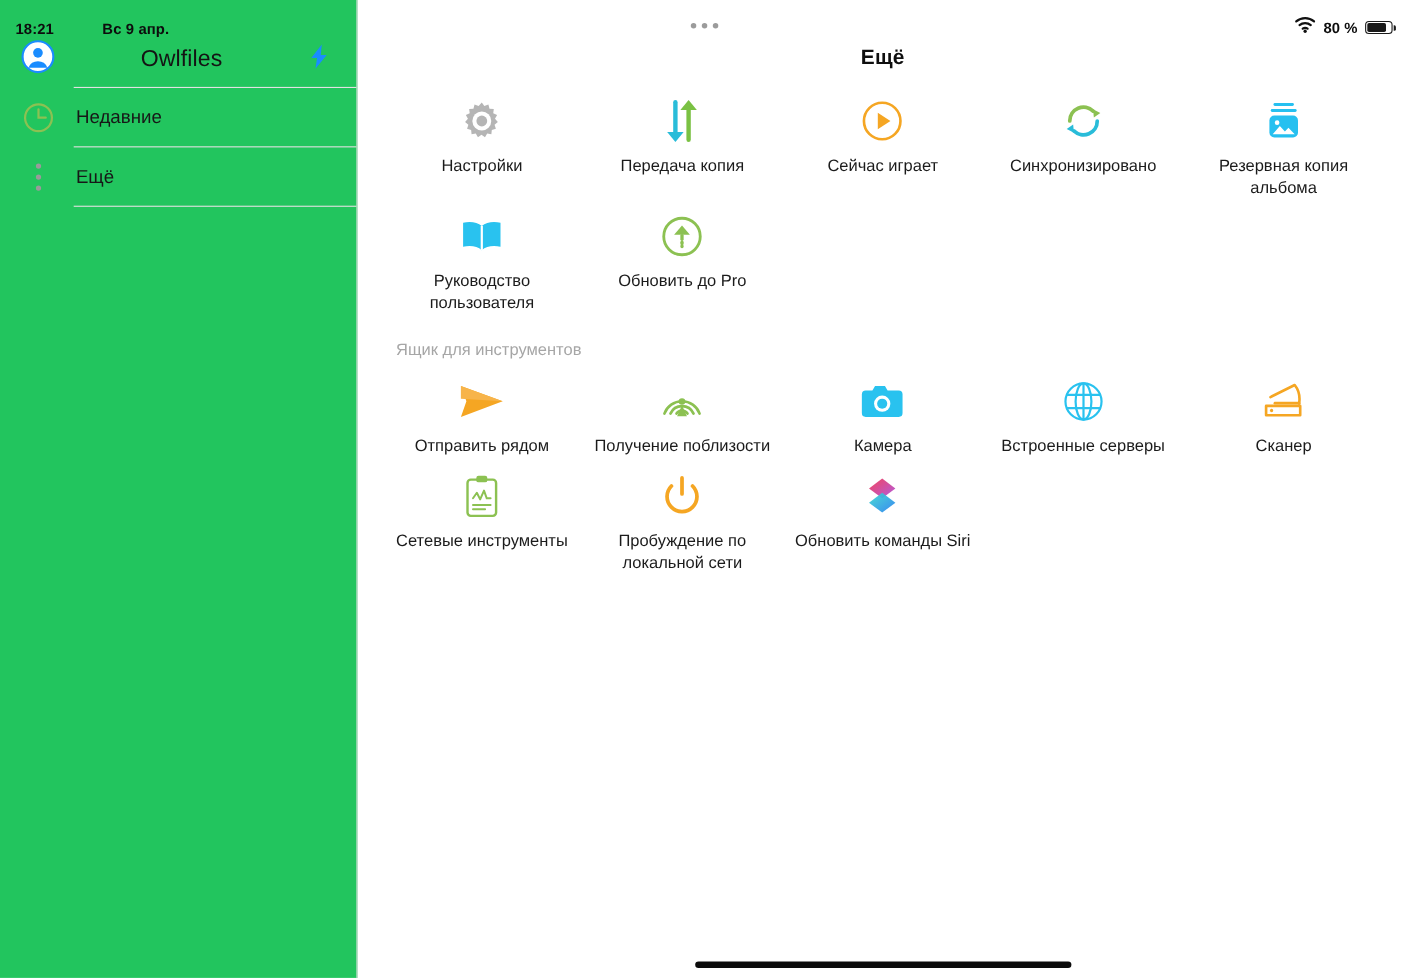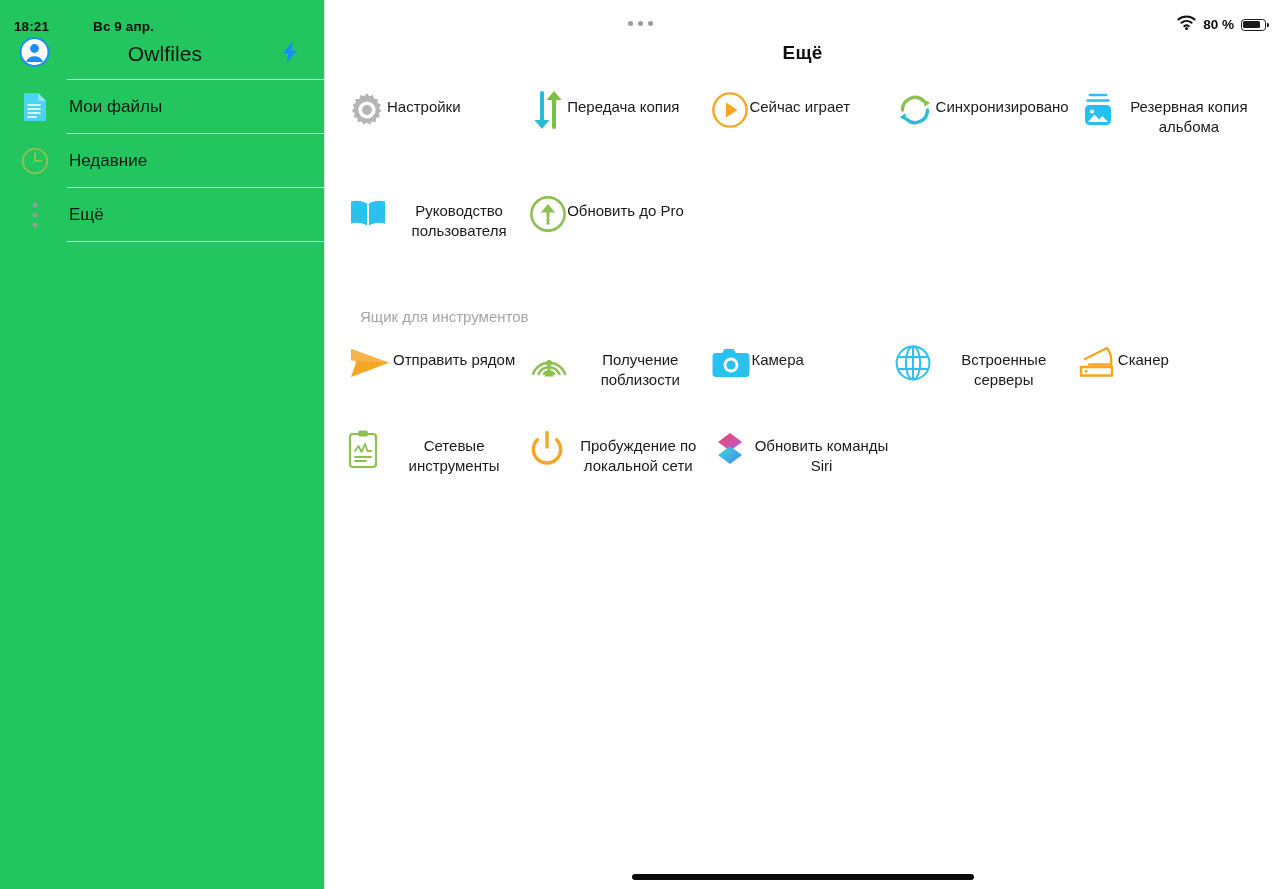--- a/index.html
+++ b/index.html
@@ -79,21 +79,21 @@
 
   .grid {
     display: grid;
     grid-template-columns: repeat(5, 1fr);
     padding: 0 22px;
     margin-top: 14px;
   }
   .grid.section2 { margin-top: 6px; }
 
   .cell {
-    display: flex; flex-direction: row; align-items: flex-start;
+    display: flex; flex-direction: column; align-items: center;
     padding-top: 10px; padding-bottom: 2px; min-height: 86px;
   }
   .cell.tall { min-height: 104px; }
   .cell .glyph {
     height: 44px; display: flex; align-items: center; justify-content: center;
   }
   .cell .clabel {
     margin-top: 9px; font-size: 15px; color: #1b1b1b; text-align: center;
     line-height: 20px; max-width: 172px;
   }
@@ -151,33 +151,20 @@
       </span>
       <div class="sb-title">Owlfiles</div>
       <span class="sb-bolt">
         <svg width="18" height="24" viewBox="0 0 18 24">
           <path d="M11.5 1 2 13.2h5.2L5.8 23 16 10.4h-5.4z" fill="#1a8cff"></path>
         </svg>
       </span>
       <div class="sb-sep"></div>
     </div>
 
-    <div class="sb-row">
-      <span class="sb-ico">
-        <svg width="24" height="30" viewBox="0 0 24 30">
-          <path d="M1 1h14l8 8v20H1z" fill="#4cd3f2"></path>
-          <path d="M15 1l8 8h-8z" fill="#8fe4f7"></path>
-          <g stroke="#fff" stroke-width="1.6" stroke-linecap="round">
-            <path d="M5 13h12M5 17h12M5 21h12M5 25h8"></path>
-          </g>
-        </svg>
-      </span>
-      <span class="sb-label">Мои файлы</span>
-      <div class="sb-sep"></div>
-    </div>
 
     <div class="sb-row">
       <span class="sb-ico">
         <svg width="28" height="28" viewBox="0 0 28 28">
           <circle cx="14" cy="14" r="12.2" fill="none" stroke="#8cc152" stroke-width="2"></circle>
           <path d="M14 6.4V14h6.6" fill="none" stroke="#8cc152" stroke-width="2" stroke-linecap="round"></path>
         </svg>
       </span>
       <span class="sb-label">Недавние</span>
       <div class="sb-sep"></div>

